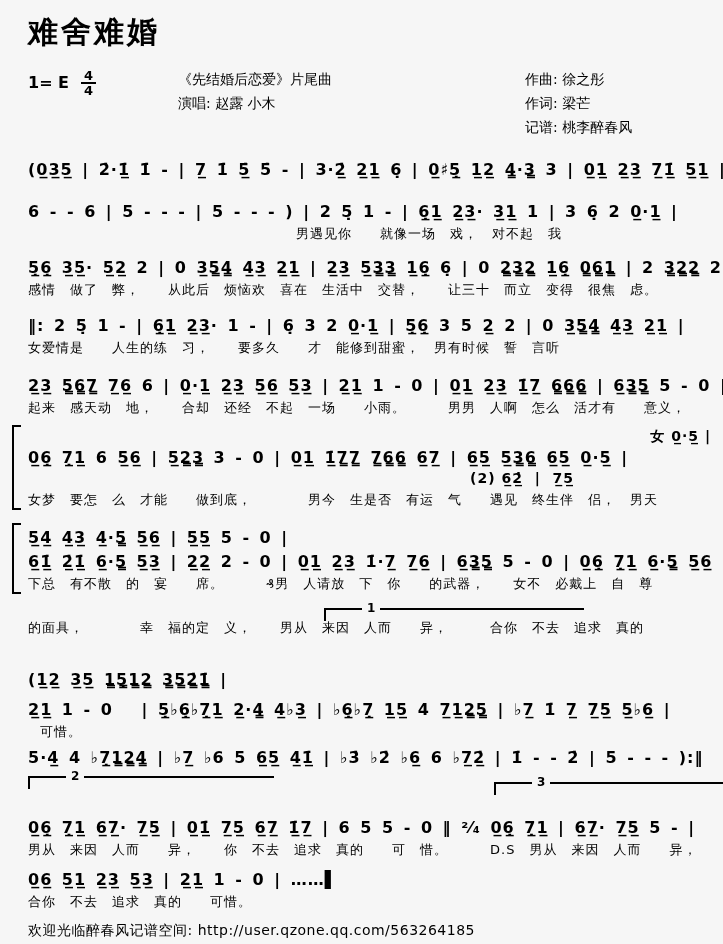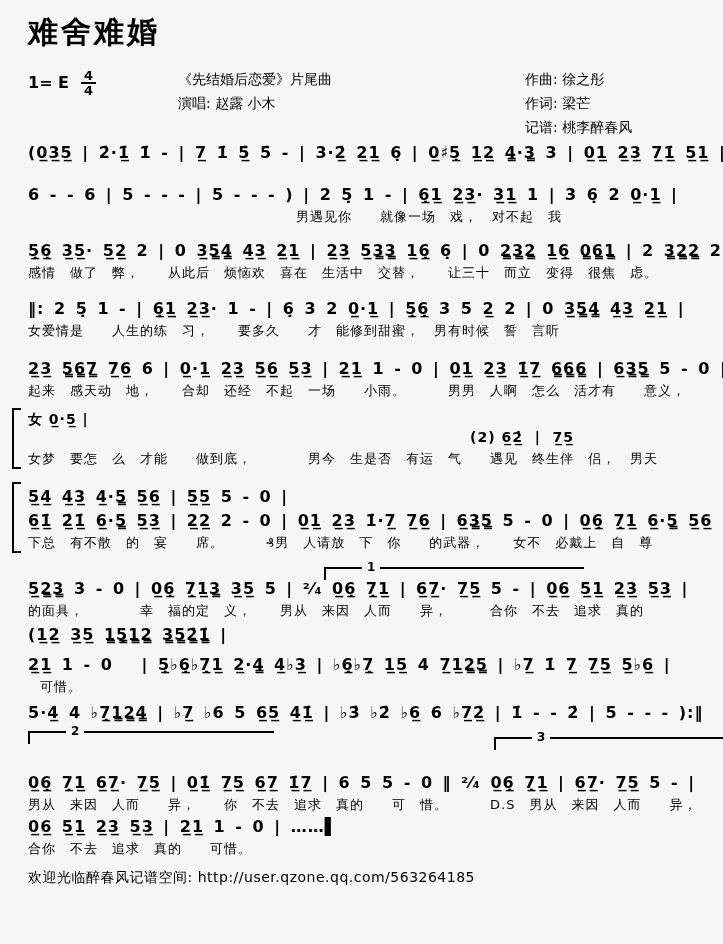--- a/index.html
+++ b/index.html
@@ -24,21 +24,21 @@
   .frac .num{display:block;border-bottom:2px solid #000;padding:0 3px;}
   .frac .den{display:block;padding:0 3px;}
   .music{
     font-weight:700;font-size:16px;letter-spacing:1px;word-spacing:3px;
     white-space:pre;line-height:24px;font-family:"DejaVu Sans",sans-serif;
   }
   .lyrics{
     font-size:13px;line-height:20px;white-space:pre;letter-spacing:1px;
   }
   .sys{position:relative;}
-  .pre-note{height:18px;font-weight:700;font-size:14px;
+  .pre-note{height:18px;text-align:right;font-weight:700;font-size:14px;
     white-space:pre;padding-right:4px;letter-spacing:1px;}
   .sub-note{height:20px;padding-left:442px;font-weight:700;font-size:14px;
     white-space:pre;letter-spacing:1px;}
   .bracket{position:absolute;left:-16px;top:-3px;bottom:0;width:7px;
     border:2px solid #000;border-right:none;}
   .volta{position:absolute;height:11px;border-left:2px solid #000;border-top:2px solid #000;}
   .volta .vnum{position:absolute;top:-9px;left:36px;background:#f6f6f6;
     padding:0 5px;font-size:12px;font-weight:700;}
   .footer{margin-top:10px;font-size:14px;letter-spacing:0.5px;}
   .indent-l2{padding-left:268px;}
@@ -60,21 +60,21 @@
       <div>《先结婚后恋爱》片尾曲</div>
       <div>演唱: 赵露 小木</div>
     </div>
     <div class="meta-right">
       <div>作曲: 徐之彤</div>
       <div>作词: 梁芒</div>
       <div>记谱: 桃李醉春风</div>
     </div>
   </div>
 
-  <div class="sys" style="margin-top:2px">
+  <div class="sys" style="margin-top:19px">
     <div class="music">(0̲3̲5̲ | 2̇·1̲̇ 1̇ - | 7̲ 1̇ 5̲̇ 5̇ - | 3·2̲̇ 2̲1̲ 6̣ | 0̲♯5̲̣ 1̲2̲ 4̳·3̳ 3 | 0̲1̲ 2̲3̲ 7̲1̲̇ 5̲1̲ |</div>
   </div>
 
   <div class="sys" style="margin-top:18px">
     <div class="music">6 - - 6 | 5 - - - | 5 - - - ) | 2 5̣ 1 - | 6̲̣1̲ 2̲3̲· 3̲1̲ 1 | 3 6̣ 2 0̲·1̲ |</div>
     <div class="lyrics indent-l2">男遇见你　　就像一场　戏，　对不起　我</div>
   </div>
 
   <div class="sys" style="margin-top:12px">
     <div class="music">5̲̣6̲̣ 3̲5̲· 5̲2̲ 2 | 0 3̲5̳4̳ 4̲3̲ 2̲1̲ | 2̲3̲ 5̲3̳3̳ 1̲6̲̣ 6̣ | 0 2̳3̳2̳ 1̲6̲̣ 0̳6̳1̳ | 2 3̳2̳2̳ 2 - |</div>
@@ -87,40 +87,40 @@
   </div>
 
   <div class="sys" style="margin-top:16px">
     <div class="music">2̲3̲ 5̳6̳7̳ 7̲6̲ 6 | 0̲·1̲ 2̲3̲ 5̲6̲ 5̲3̲ | 2̲1̲ 1 - 0 | 0̲1̲ 2̲3̲ 1̲̇7̲ 6̳6̳6̳ | 6̲3̳5̳ 5 - 0 |</div>
     <div class="lyrics">起来　感天动　地，　　合却　还经　不起　一场　　小雨。　　　男男　人啊　怎么　活才有　　意义，</div>
   </div>
 
   <div class="sys" style="margin-top:10px">
     <div class="bracket"></div>
     <div class="pre-note">女 0̲·5̲ |</div>
+    <div class="music">0̲6̲̣ 7̲̣1̲ 6 5̲6̲ | 5̲2̳3̳ 3 - 0 | 0̲1̲ 1̲̇7̳7̳ 7̳6̳6̳ 6̲7̲ | 6̲5̲ 5̲3̳6̳ 6̲5̲ 0̲·5̲ |</div>
     <div class="sub-note">(2) 6̲2̲̇  |  7̲5̲</div>
     <div class="lyrics">女梦　要怎　么　才能　　做到底，　　　　男今　生是否　有运　气　　遇见　终生伴　侣，　男天</div>
   </div>
 
   <div class="sys" style="margin-top:16px">
     <div class="bracket"></div>
     <div class="music">5̲4̲ 4̲3̲ 4̲·5̳ 5̲6̲ | 5̲5̲ 5 - 0 |</div>
     <div class="music">6̲1̲̇ 2̲̇1̲̇ 6̲·5̳ 5̲3̲ | 2̲2̲ 2 - 0 | 0̲1̲ 2̲3̲ 1̇·7̲ 7̲6̲ | 6̲3̳5̳ 5 - 0 | 0̲6̲̣ 7̲̣1̲ 6̲·5̳ 5̲6̲ |</div>
     <div class="lyrics">下总　有不散　的　宴　　席。　　　₰男　人请放　下　你　　的武器，　　女不　必戴上　自　尊</div>
   </div>
 
   <div class="sys" style="margin-top:24px">
     <div class="volta" style="left:296px;width:258px;top:-10px">
       <span class="vnum">1</span>
     </div>
-    <div class="music">5̲2̳3̳ 3 - 0 | 0̲6̲̣ 7̲̣1̲3̳ 3̲5̲ 5 | ²⁄₄ 0̲6̲̣ 7̲̣1̲ | 6̲7̲· 7̲5̲ 5 - | 0̲6̲ 5̲1̲ 2̲3̲ 5̲3̲ |</div>
     <div class="lyrics">的面具，　　　　幸　福的定　义，　　男从　来因　人而　　异，　　　合你　不去　追求　真的</div>
   </div>
 
-  <div class="sys" style="margin-top:2px">
+  <div class="sys" style="margin-top:30px">
     <div class="music">(1̲2̲ 3̲5̲ 1̳5̳̣1̳2̳ 3̳5̳2̳̇1̳̇ |</div>
   </div>
 
   <div class="sys" style="margin-top:6px">
     <div class="music">2̲1̲ 1 - 0   | 5̲̣♭6̲̣♭7̲̣1̲ 2̲·4̳ 4̲♭3̲ | ♭6̲̣♭7̲̣ 1̲5̲ 4 7̲1̲2̳5̳ | ♭7̲ 1̇ 7̲ 7̲5̲ 5̲♭6̲ |</div>
     <div class="lyrics indent-l10">可惜。</div>
   </div>
 
   <div class="sys" style="margin-top:4px">
     <div class="music">5·4̲ 4 ♭7̲̣1̳2̳4̳ | ♭7̲ ♭6 5 6̲5̲ 4̲1̲̇ | ♭3̇ ♭2̇ ♭6̲ 6 ♭7̲2̲̇ | 1̇ - - 2̇ | 5 - - - ):‖</div>
@@ -133,20 +133,20 @@
     <div class="volta" style="left:466px;width:232px;top:8px">
       <span class="vnum">3</span>
     </div>
   </div>
 
   <div class="sys" style="margin-top:0px">
     <div class="music">0̲6̲̣ 7̲̣1̲ 6̲7̲· 7̲5̲ | 0̲1̲̇ 7̲5̲ 6̲7̲ 1̲̇7̲ | 6 5 5 - 0 ‖ ²⁄₄ 0̲6̲̣ 7̲̣1̲ | 6̲7̲· 7̲5̲ 5 - |</div>
     <div class="lyrics">男从　来因　人而　　异，　　你　不去　追求　真的　　可　惜。　　　D.S　男从　来因　人而　　异，</div>
   </div>
 
-  <div class="sys" style="margin-top:0">
+  <div class="sys" style="margin-top:8px">
     <div class="music">0̲6̲ 5̲1̲ 2̲3̲ 5̲3̲ | 2̲1̲ 1 - 0 | ……▌</div>
     <div class="lyrics">合你　不去　追求　真的　　可惜。</div>
   </div>
 
   <div class="footer">欢迎光临醉春风记谱空间: http://user.qzone.qq.com/563264185</div>
 
 </div>
 
 </body></html>

